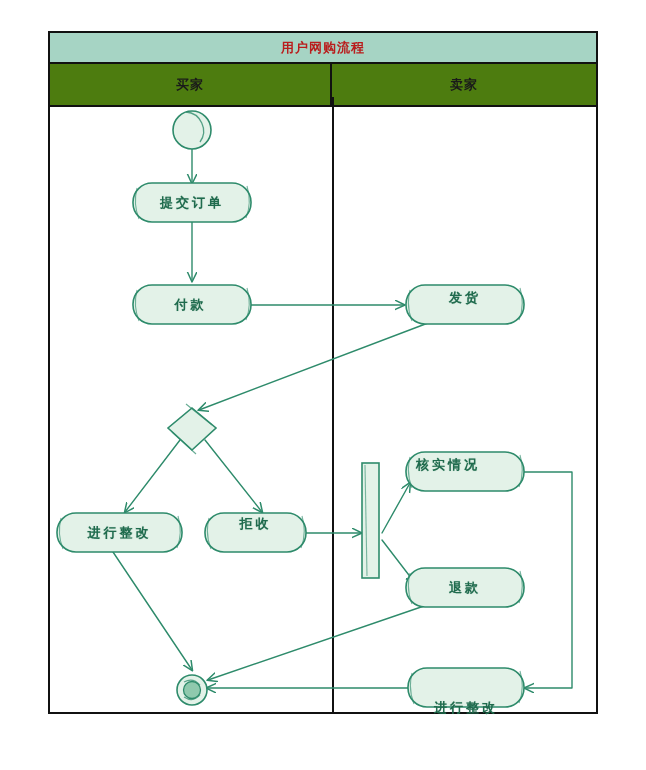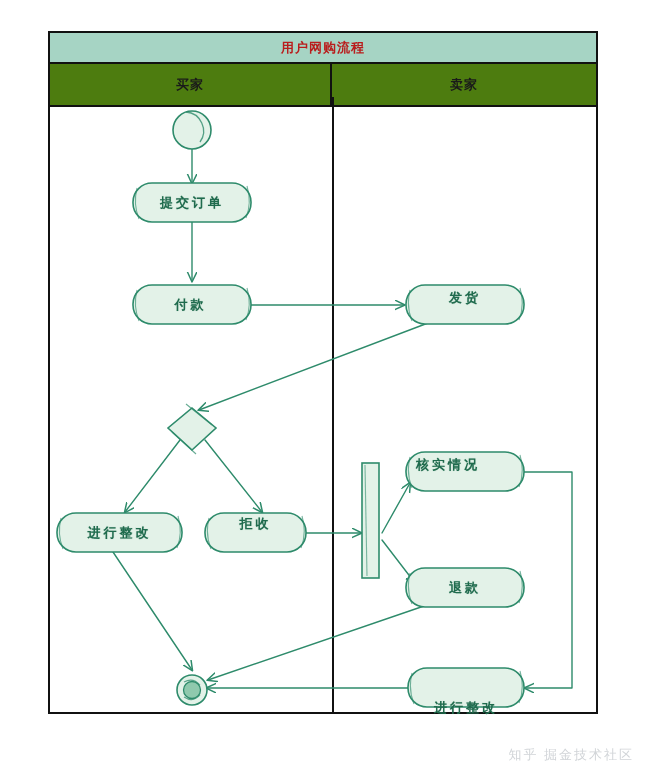--- a/index.html
+++ b/index.html
@@ -158,14 +158,13 @@
 
   <div class="node-label" style="left:133px;top:183px;width:118px;height:39px;">提交订单</div>
   <div class="node-label" style="left:133px;top:285px;width:115px;height:39px;">付款</div>
   <div class="node-label" style="left:406px;top:285px;width:118px;height:25px;">发货</div>
   <div class="node-label" style="left:57px;top:513px;width:125px;height:39px;">进行整改</div>
   <div class="node-label" style="left:205px;top:513px;width:101px;height:22px;">拒收</div>
   <div class="node-label" style="left:389px;top:452px;width:118px;height:25px;">核实情况</div>
   <div class="node-label" style="left:406px;top:568px;width:118px;height:39px;">退款</div>
   <div class="node-label" style="left:408px;top:688px;width:116px;height:39px;">进行整改</div>
 
-  <div class="watermark">知乎 掘金技术社区</div>
 </div>
 
 </body></html>

